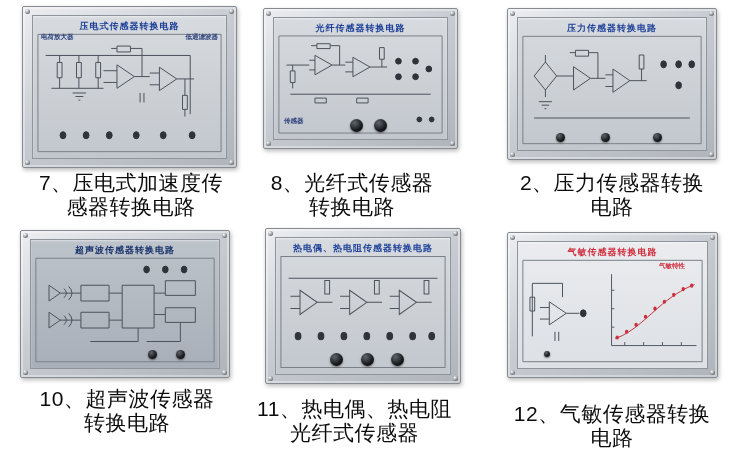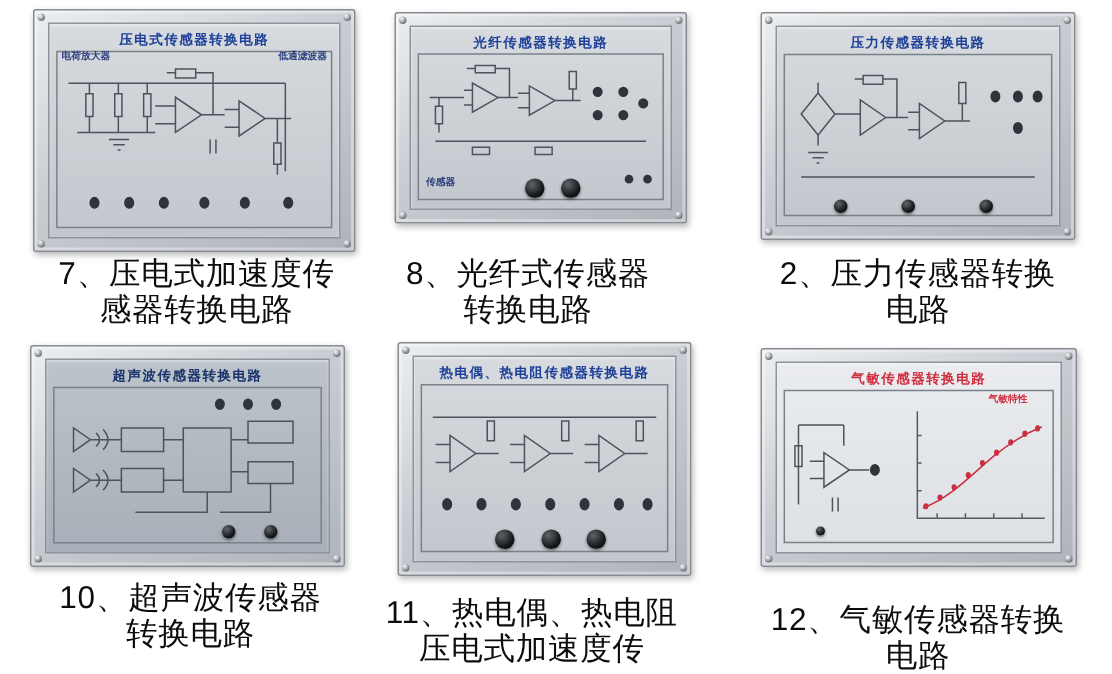--- a/index.html
+++ b/index.html
@@ -259,20 +259,20 @@
   <div class="caption" style="left:498px;top:171px;width:228px;">
     <div>2、压力传感器转换</div>
     <div>电路</div>
   </div>
   <div class="caption" style="left:8px;top:387px;width:238px;">
     <div>10、超声波传感器</div>
     <div>转换电路</div>
   </div>
   <div class="caption" style="left:247px;top:397px;width:215px;">
     <div>11、热电偶、热电阻</div>
-    <div>压电式加速度传</div>
+    <div>光纤式传感器</div>
   </div>
   <div class="caption" style="left:498px;top:402px;width:228px;">
     <div>12、气敏传感器转换</div>
     <div>电路</div>
   </div>
 
 </div>
 
 </body></html>

